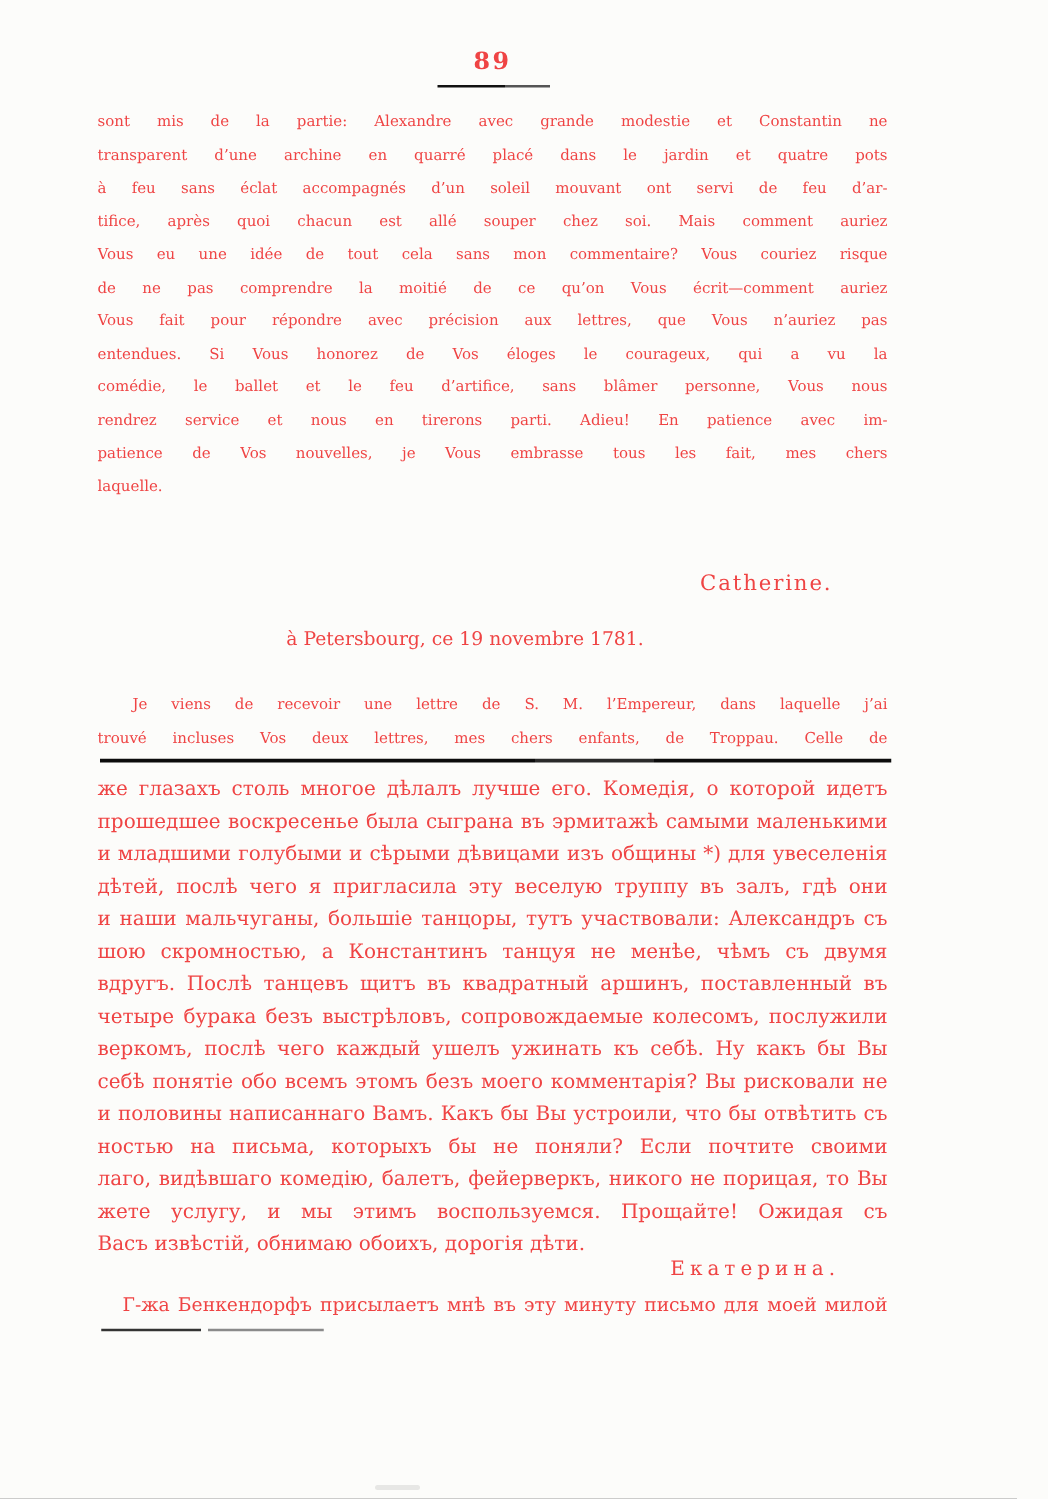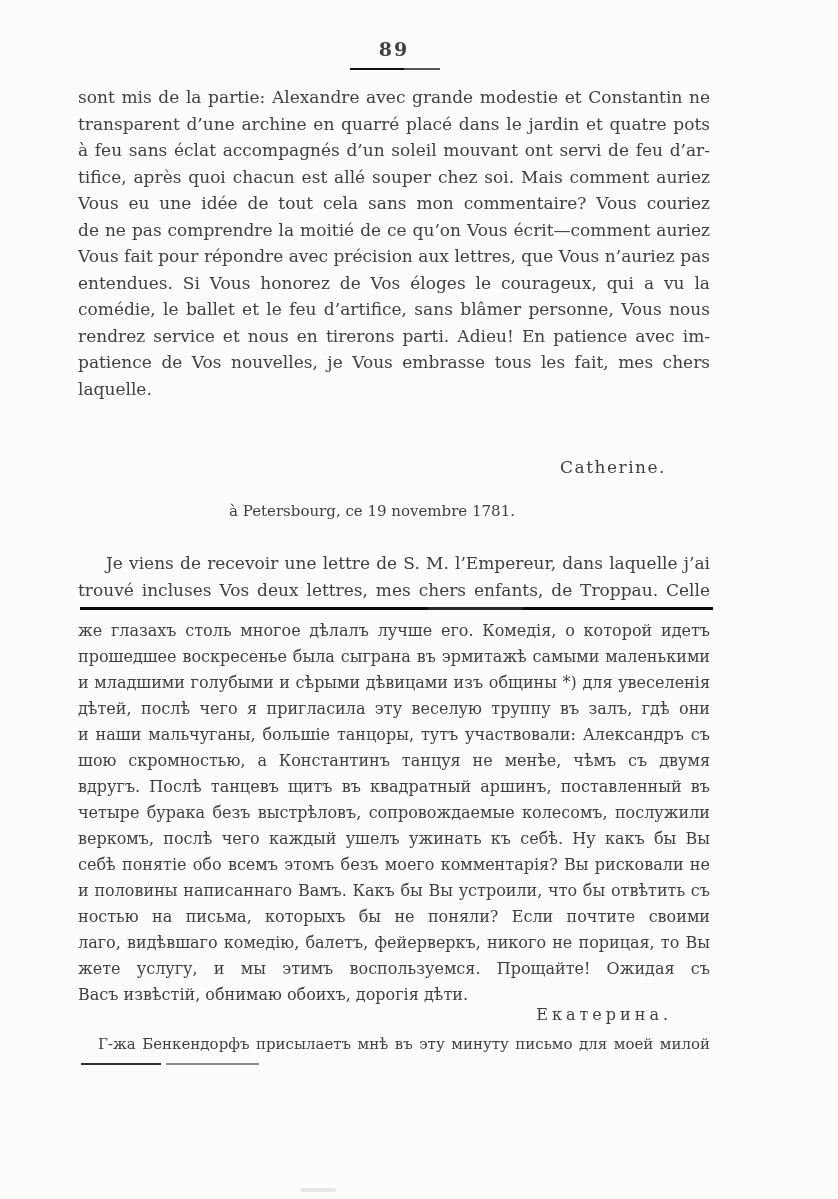--- a/index.html
+++ b/index.html
@@ -1,27 +1,27 @@
 <!DOCTYPE html>
 <html><head>
 <meta charset="utf-8">
 <style>
   html,body{margin:0;padding:0;background:#888;}
   .page{
     position:relative;
     width:838px;height:1199px;
     background:#fcfcfa;
     font-family:"DejaVu Serif","Liberation Serif",serif;
-    color:#404040;
+    color:#ef4444;
     overflow:hidden;
   }
   .block{position:absolute;left:78px;width:632px;}
   .ln{height:26.5px;line-height:26.5px;overflow:hidden;
       text-align:justify;text-align-last:justify;}
-  .fr .ln{font-size:17px;}
+  .fr .ln{font-size:12px;}
   .ru .ln{font-size:16px;height:26px;line-height:26px;}
   .ln.last{text-align-last:left;}
   .ln.indent{padding-left:28px;}
   .header-num{
     position:absolute;top:38px;left:78px;width:632px;
     text-align:center;font-size:19px;font-weight:bold;letter-spacing:2px;
   }
   .header-rule{
     position:absolute;top:68px;left:350px;width:90px;height:2px;
     background:linear-gradient(to right,#111 0 60%,#555 60% 100%);

